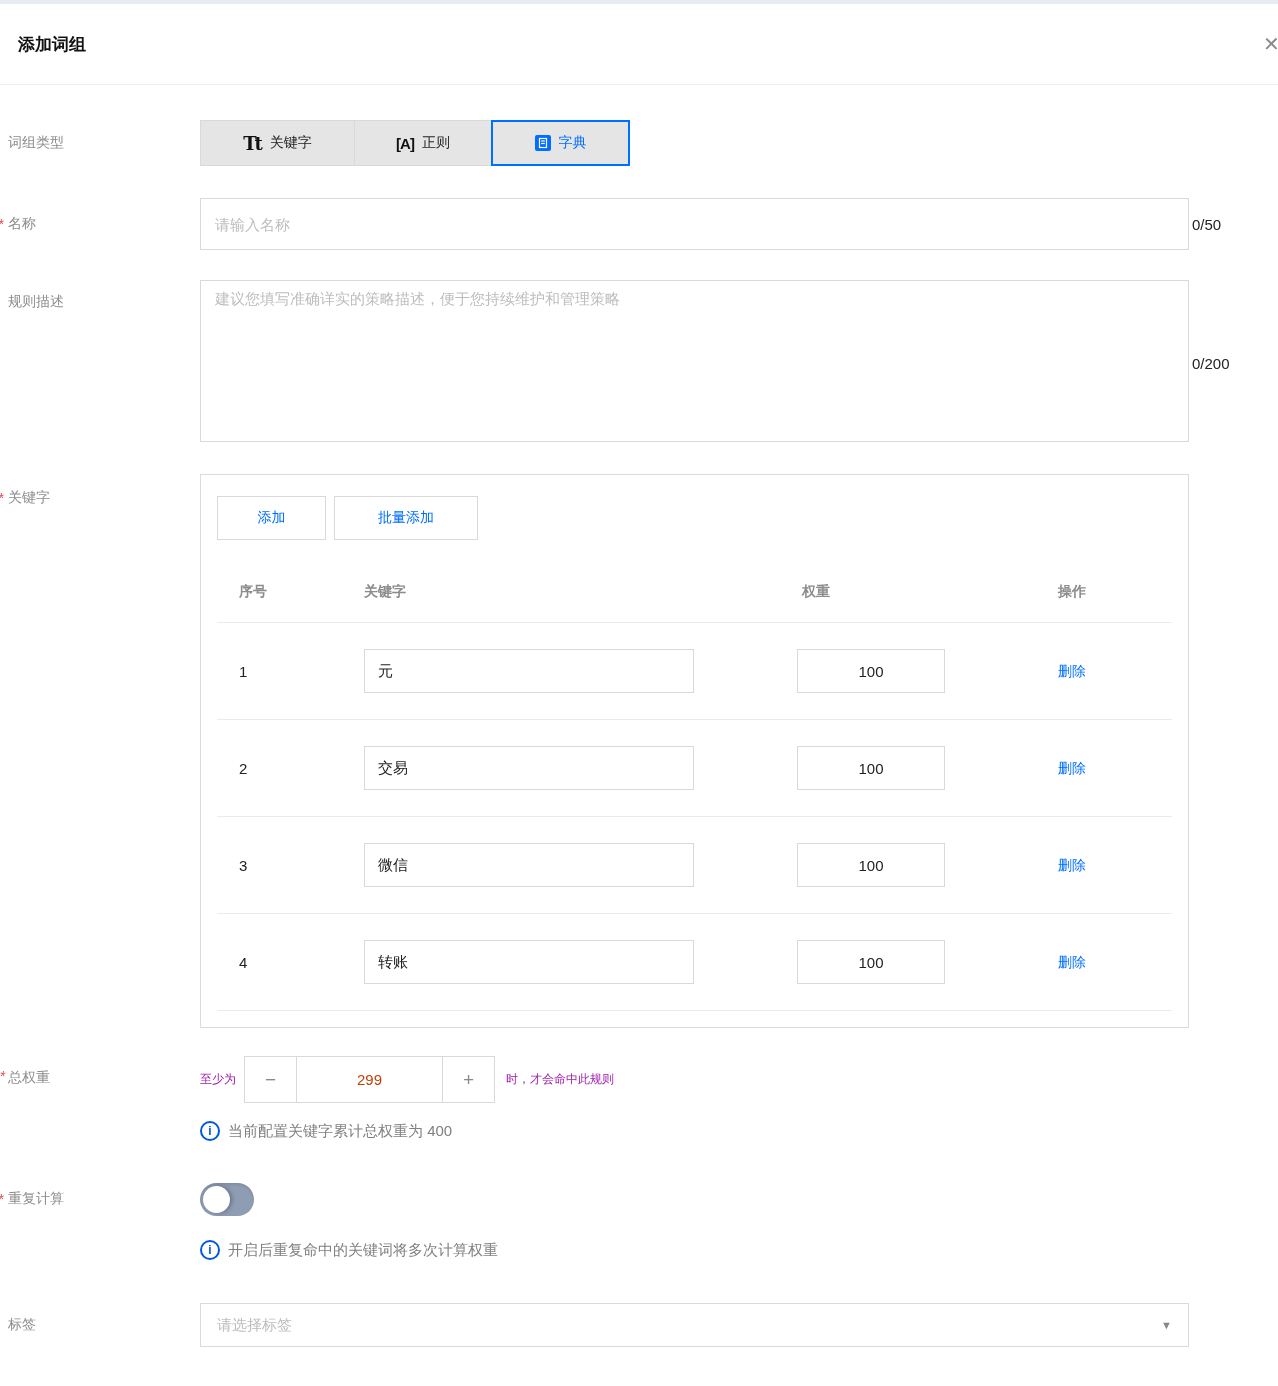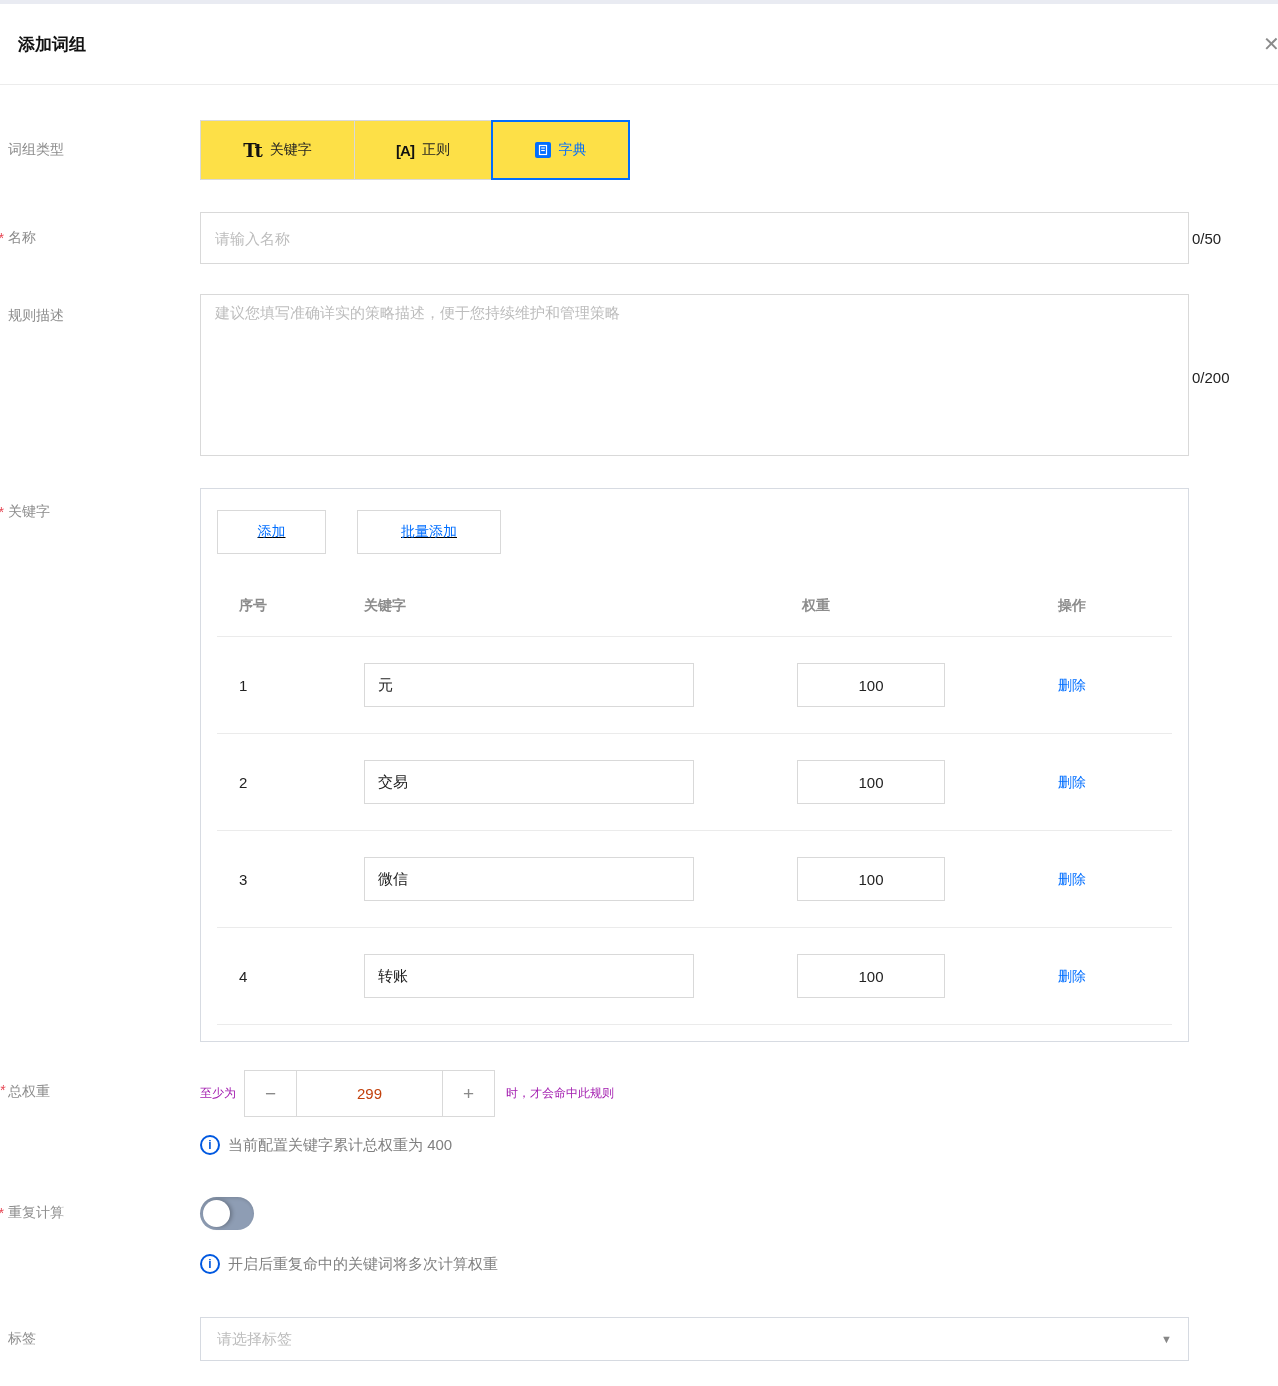--- a/index.html
+++ b/index.html
@@ -14,37 +14,37 @@
   .row-label { width:200px; min-width:200px; padding-left:8px; color:#8c8c8c; font-size:14px; }
   .row-label .lbl { position:relative; display:inline-block; }
   .row-label .req { position:absolute; left:-10px; top:1px; color:#e64552; font-size:14px; }
   .row-label.vcenter { display:flex; align-items:center; }
   .row-label.pt13 { padding-top:13px;font-family:Liberation Mono, monospace; }
   .row-label.pt15 { padding-top:15px; }
   .row-label.pt7  { padding-top:7px; }
 
   
   .seg { display:flex; }
-  .seg-btn { height:60px; border:1px solid #d9d9d9; background:#fde047; display:flex; align-items:center; justify-content:center; font-size:14px; color:#222; cursor:pointer; position:relative; }
+  .seg-btn { height:46px; border:1px solid #d9d9d9; background:#e5e5e5; display:flex; align-items:center; justify-content:center; font-size:14px; color:#222; cursor:pointer; position:relative; }
   .seg-btn + .seg-btn { margin-left:-1px; }
   .seg-btn.w1 { width:155px; } .seg-btn.w2 { width:138px; } .seg-btn.w3 { width:139px; }
   .seg-btn.selected { border:2px solid #006eff; color:#006eff; z-index:2; }
   .tt-icon { font-family:"DejaVu Serif", serif; font-weight:bold; font-size:18px; letter-spacing:-2px; margin-right:9px; color:#111; }
   .regex-icon { font-weight:bold; font-size:15px; margin-right:8px; color:#111; letter-spacing:-1px; }
   .dict-icon { margin-right:8px; display:flex; }
 
   .input-wrap { position:relative; }
   .text-input { width:989px; height:52px; border:1px solid #d9d9d9; padding:0 14px; font-size:15px; color:#222; outline:none; font-family:inherit; }
   .text-input::placeholder, textarea::placeholder { color:#bdbdbd; }
   .counter { position:absolute; left:calc(100% + 3px); top:50%; transform:translateY(-50%); font-size:15px; color:#222; white-space:nowrap; }
   textarea.desc { width:989px; height:162px; border:1px solid #d9d9d9; padding:9px 14px; font-size:15px; color:#222; resize:none; outline:none; font-family:inherit; }
 
   
   .kw-panel { width:989px; border:1px solid #d7dbe2; padding:21px 16px 16px; }
-  .kw-buttons { display:flex; gap:31px;text-decoration:underline; }
+  .kw-buttons { display:flex; gap:8px; }
   .btn-outline { height:44px; border:1px solid #d9d9d9; background:#fff; color:#006eff; font-size:14px; cursor:pointer; display:flex; align-items:center; justify-content:center; font-family:inherit; }
   .btn-add { width:109px; } .btn-batch { width:144px; }
   .kw-header, .kw-row { display:grid; grid-template-columns:147px 433px 261px auto; align-items:center; border-bottom:1px solid #ebebeb; }
   .kw-header { height:83px; padding-top:22px; color:#8c8c8c; font-weight:bold; font-size:14px; }
   .kw-row { height:97px; }
   .c1 { padding-left:22px; } .c3h { padding-left:5px; }
   .row-no { font-size:15px; color:#222; }
   .kw-input { width:330px; height:44px; border:1px solid #d9d9d9; padding:0 13px; font-size:15px; color:#222; outline:none; font-family:inherit; }
   .wt-input { width:148px; height:44px; border:1px solid #d9d9d9; text-align:center; font-size:15px; color:#222; outline:none; font-family:inherit; }
   .link { color:#006eff; font-size:14px; cursor:pointer; }

